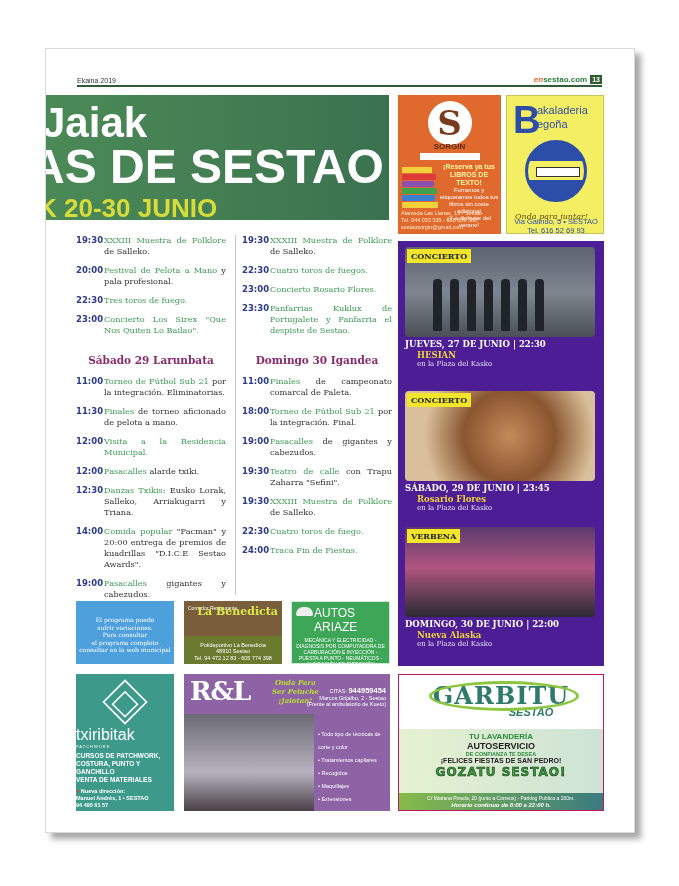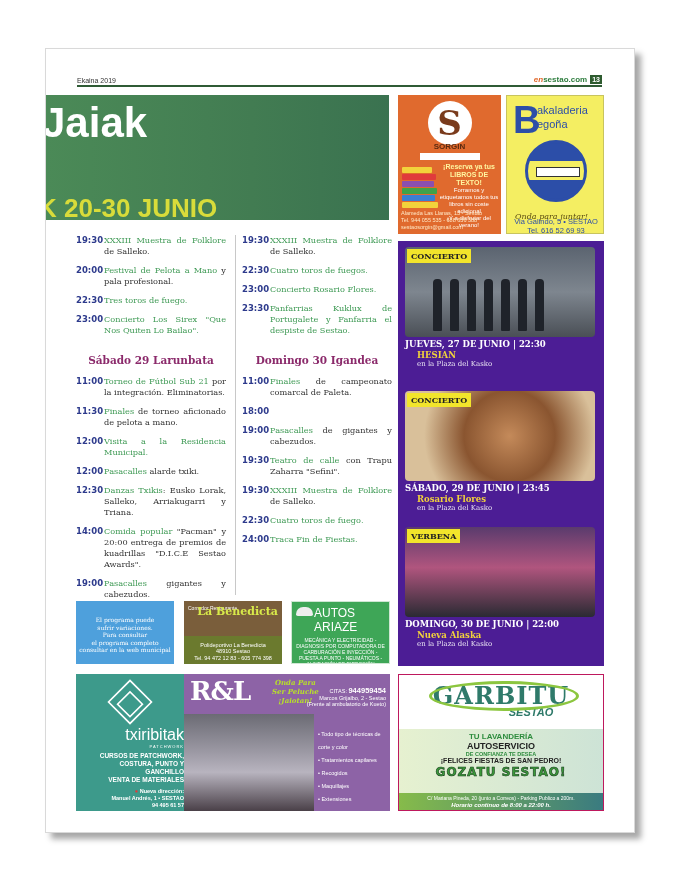--- a/index.html
+++ b/index.html
@@ -68,21 +68,21 @@
   .info { left:30px; width:98px; background:#4ea0dc; color:#fff; font: 6px "DejaVu Serif", serif; line-height: 7.5px; text-align:center; padding-top: 15px; }
   .bened { left:138px; width:98px; background: linear-gradient(#7a5e3b 0 55%, #6b7a2e 55% 100%); color:#fff; font: 5.5px "Liberation Sans", sans-serif; text-align:center; }
   .bened .nm { position:absolute; right:4px; top:4px; font: bold 11px "DejaVu Serif", serif; color:#d8ea4a; }
   .bened .sm { position:absolute; left:4px; top:4px; font-size:5px; line-height:6px; text-align:left; }
   .bened .ft { position:absolute; left:0; right:0; bottom:3px; line-height:6.5px; }
   .ariaze { left:245px; width:99px; background:#3ea657; border: 1px solid #cfe7d3; color:#fff; font: 5px "Liberation Sans", sans-serif; text-align:center; line-height: 6px; }
   .ariaze .nm { font: 12px "Liberation Sans", sans-serif; margin: 4px 0 3px 22px; text-align:left; }
   .ariaze .car { position:absolute; left:4px; top:5px; width:17px; height:9px; background:#eee; border-radius: 8px 8px 2px 2px; }
 
   .bot { position:absolute; top:625px; height:137px; }
-  .txir { left:30px; width:108px; background:#3d9a8b; color:#fff; text-align:right; font-family: "Liberation Sans", sans-serif; }
+  .txir { left:30px; width:98px; background:#3d9a8b; color:#fff; text-align:left; font-family: "Liberation Sans", sans-serif; }
   .txir .knot { margin: 8px auto 0; width: 40px; height: 40px; border: 2px solid #fff; transform: rotate(45deg) scale(0.8); position:relative; }
   .txir .knot::before { content:""; position:absolute; left:8px; top:8px; width:20px; height:20px; border:2px solid #fff; }
   .txir .nm { font: 16px "Liberation Sans", sans-serif; margin-top: 4px; }
   .txir .sub { font-size: 4px; letter-spacing: 1px; }
   .txir .bl { font: bold 6.5px "Liberation Sans", sans-serif; line-height: 8px; margin-top: 3px; }
   .txir .ad2 { font: bold 5.5px "Liberation Sans", sans-serif; line-height: 7px; margin-top: 4px; }
   .rl { left:138px; width:206px; background:#8d63a6; color:#fff; font-family: "Liberation Sans", sans-serif; }
   .rl .logo { position:absolute; left:6px; top:2px; font: bold 26px "DejaVu Serif", serif; color:#fff; letter-spacing: -1px; }
   .rl .script { position:absolute; left:88px; top:4px; font: italic bold 7px "DejaVu Serif", serif; color:#b8e02a; text-align:center; line-height: 9px; }
   .rl .cita { position:absolute; right:4px; top:14px; font-size: 5.5px; text-align:right; line-height: 6.5px; }
@@ -109,20 +109,21 @@
 
   <div class="hdr-left">Ekaina 2019</div>
   <div class="hdr-right">
     <span><span class="en">en</span><span>sestao.com</span></span>
     <span class="pg-num">13</span>
   </div>
   <div class="hdr-rule"></div>
 
   <div class="banner">
     <div class="l1">Jaiak</div>
+    <div class="l2">AS DE SESTAO</div>
     <div class="l3">K 20-30 JUNIO</div>
   </div>
 
   <div class="ad sorgin">
     <div class="logo">S</div>
     <div class="name">SORGIN</div>
     <div class="bar"></div>
     <div class="books">
       <div style="background:#f2d23b;width:30px"></div>
       <div style="background:#e03b3b;width:34px"></div>
@@ -231,20 +232,21 @@
         </div>
       </div>
     <div class="day">Domingo 30 Igandea</div>
     <div id="colB-sun">
         <div class="ev">
           <span class="t">11:00</span>
           <span class="d"><span class="g">Finales</span><span> de campeonato comarcal de Paleta.</span></span>
         </div>
         <div class="ev">
           <span class="t">18:00</span>
+          <span class="d"><span class="g">Torneo de Fútbol Sub 21</span><span> por la integración. Final.</span></span>
         </div>
         <div class="ev">
           <span class="t">19:00</span>
           <span class="d"><span class="g">Pasacalles</span><span> de gigantes y cabezudos.</span></span>
         </div>
         <div class="ev">
           <span class="t">19:30</span>
           <span class="d"><span class="g">Teatro de calle</span><span> con Trapu Zaharra "Sefini".</span></span>
         </div>
         <div class="ev">

